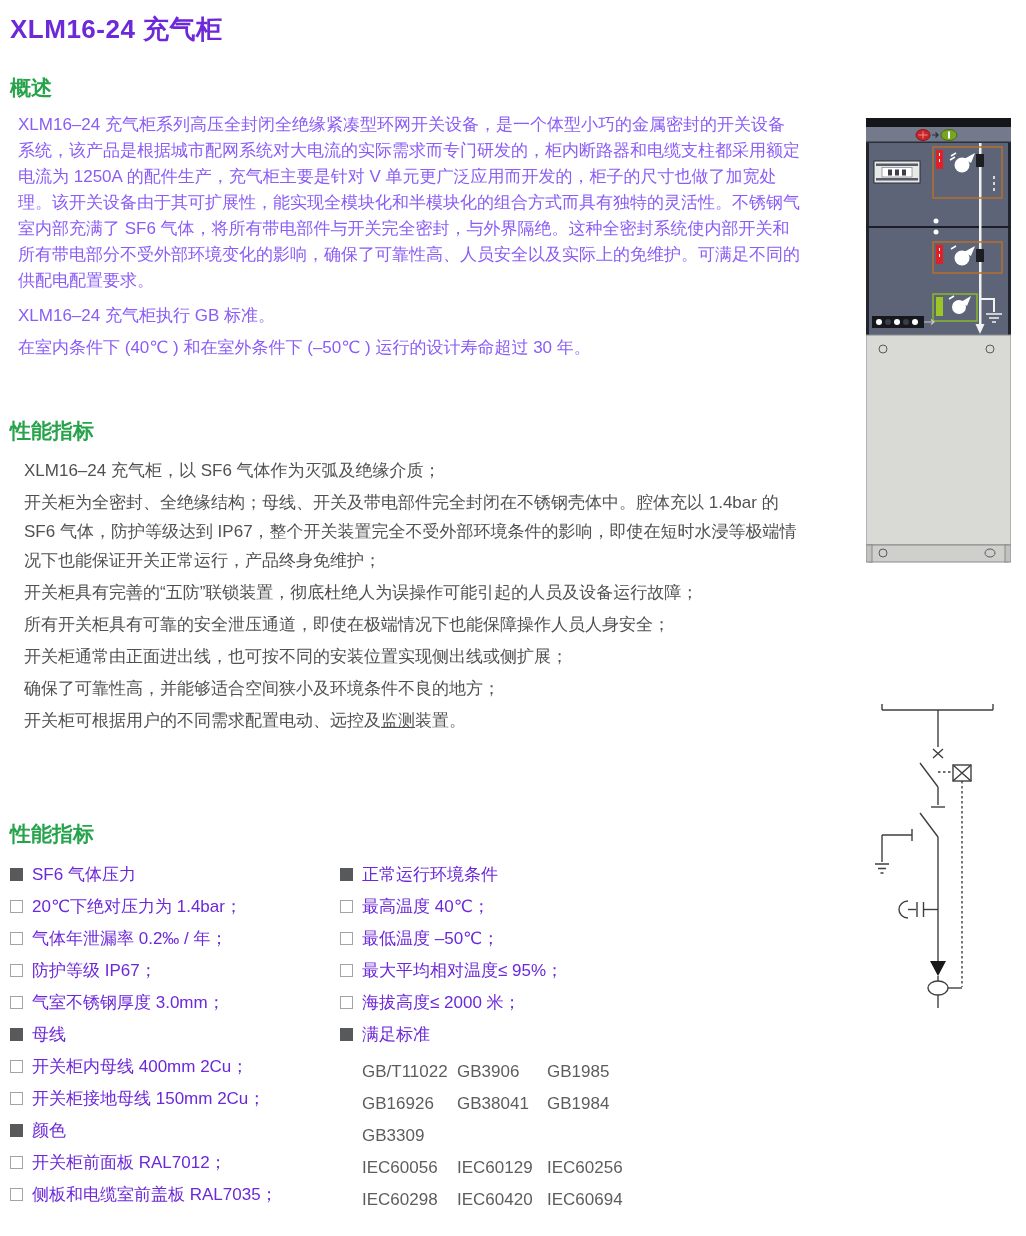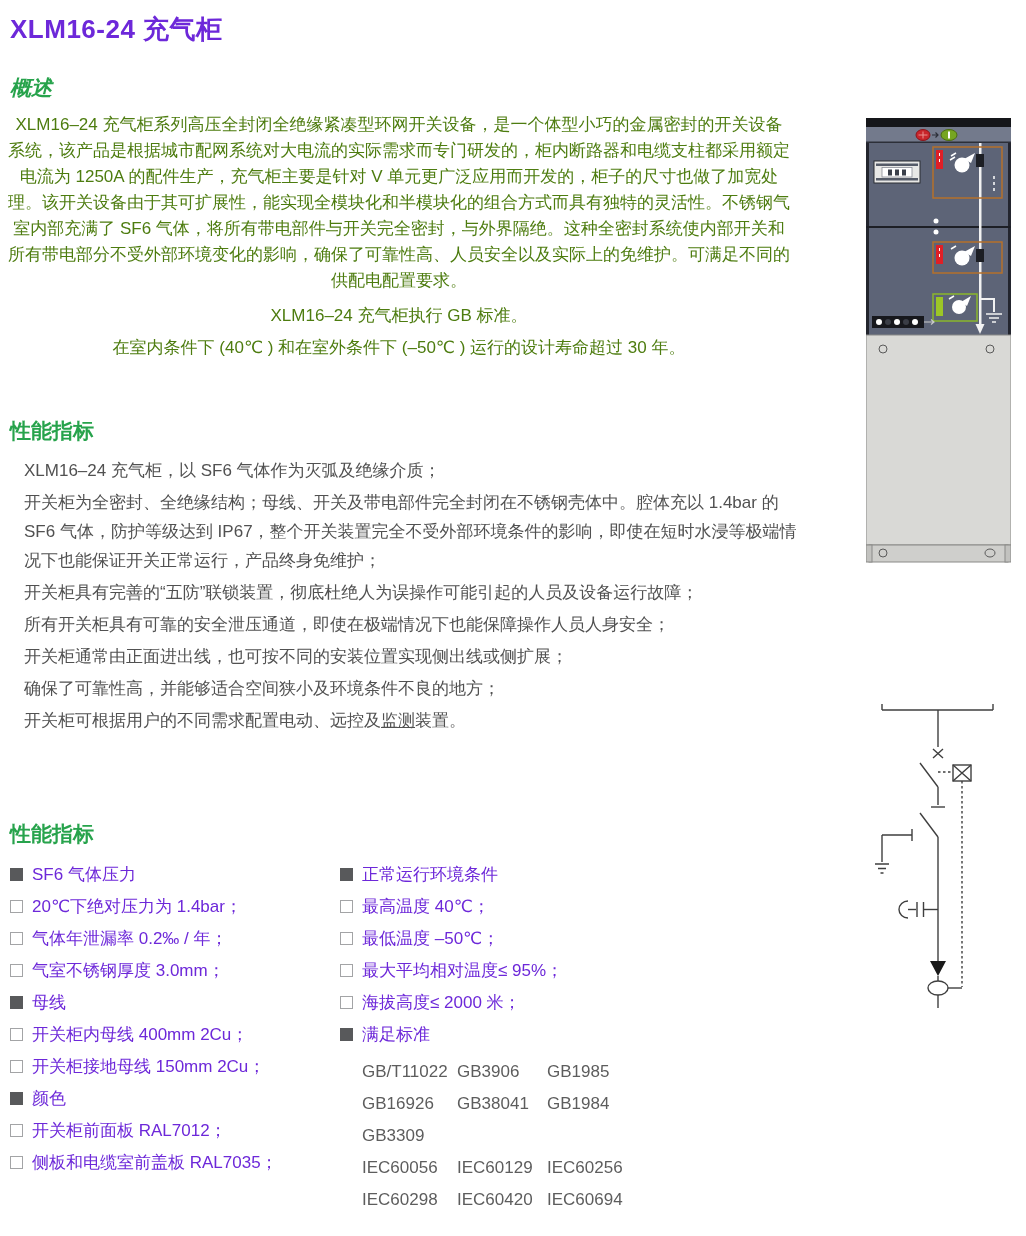--- a/index.html
+++ b/index.html
@@ -9,26 +9,26 @@
     color:#4f4f4f;overflow:hidden;
   }
   h1.title{
     left:10px;top:12px;margin:0;position:absolute;
     font-size:26px;font-weight:600;color:#6d28d9;letter-spacing:0.5px;
   }
   h2.sec{
     left:10px;margin:0;position:absolute;
     font-size:21px;font-weight:600;color:#27a34c;
   }
-  .sec-overview{top:74px;font-style:italic;}
+  .sec-overview{top:74px;}
   .sec-features{top:417px;}
   .sec-specs{top:820px;}
   p.body-p{
-    left:8px;position:absolute;margin:0;width:782px;
-    font-size:17px;line-height:26px;color:#4d7c0f;text-align:center;
+    left:18px;position:absolute;margin:0;width:782px;
+    font-size:17px;line-height:26px;color:#8b5cf6;
   }
   .p1{top:112px;}
   .p2{top:303px;}
   .p3{top:335px;}
   .features{position:absolute;left:24px;top:456px;width:782px;}
   .features p{margin:0 0 3px 0;font-size:17px;line-height:29px;color:#515151;}
   .u{text-decoration:underline;}
   .spec-col{position:absolute;top:858px;width:332px;}
   .spec-col.left{left:10px;}
   .spec-col.right{left:340px;}
@@ -75,20 +75,24 @@
     <div class="spec-row">
         <span class="b-hollow"></span>
         <span>20℃下绝对压力为 1.4bar；</span>
       </div>
     <div class="spec-row">
         <span class="b-hollow"></span>
         <span>气体年泄漏率 0.2‰ / 年；</span>
       </div>
     <div class="spec-row">
         <span class="b-hollow"></span>
+        <span>防护等级 IP67；</span>
+      </div>
+    <div class="spec-row">
+        <span class="b-hollow"></span>
         <span>气室不锈钢厚度 3.0mm；</span>
       </div>
     <div class="spec-row">
         <span class="b-filled"></span>
         <span>母线</span>
       </div>
     <div class="spec-row">
         <span class="b-hollow"></span>
         <span>开关柜内母线 400mm 2Cu；</span>
       </div>

